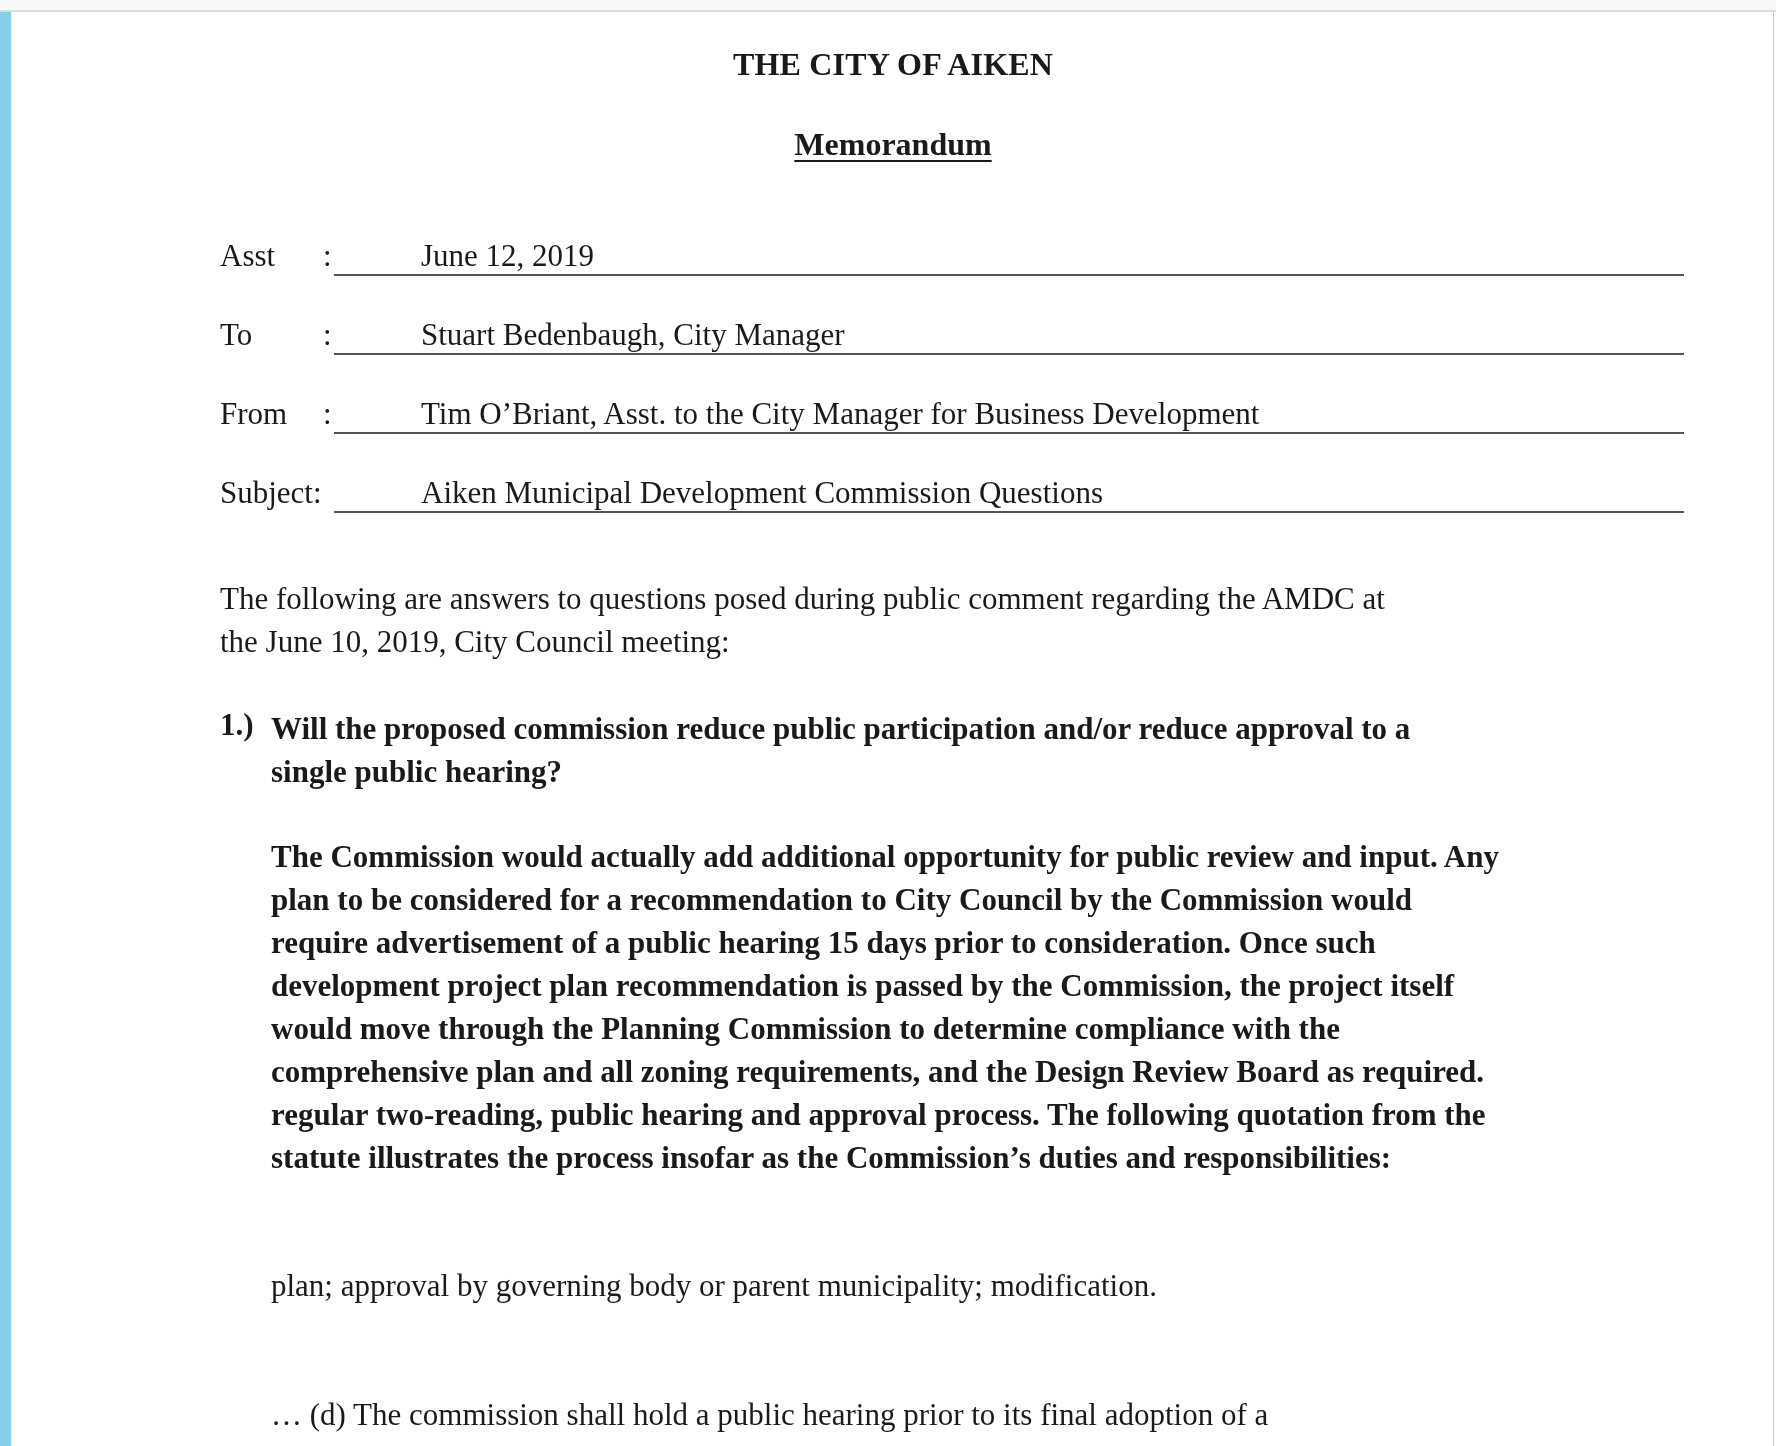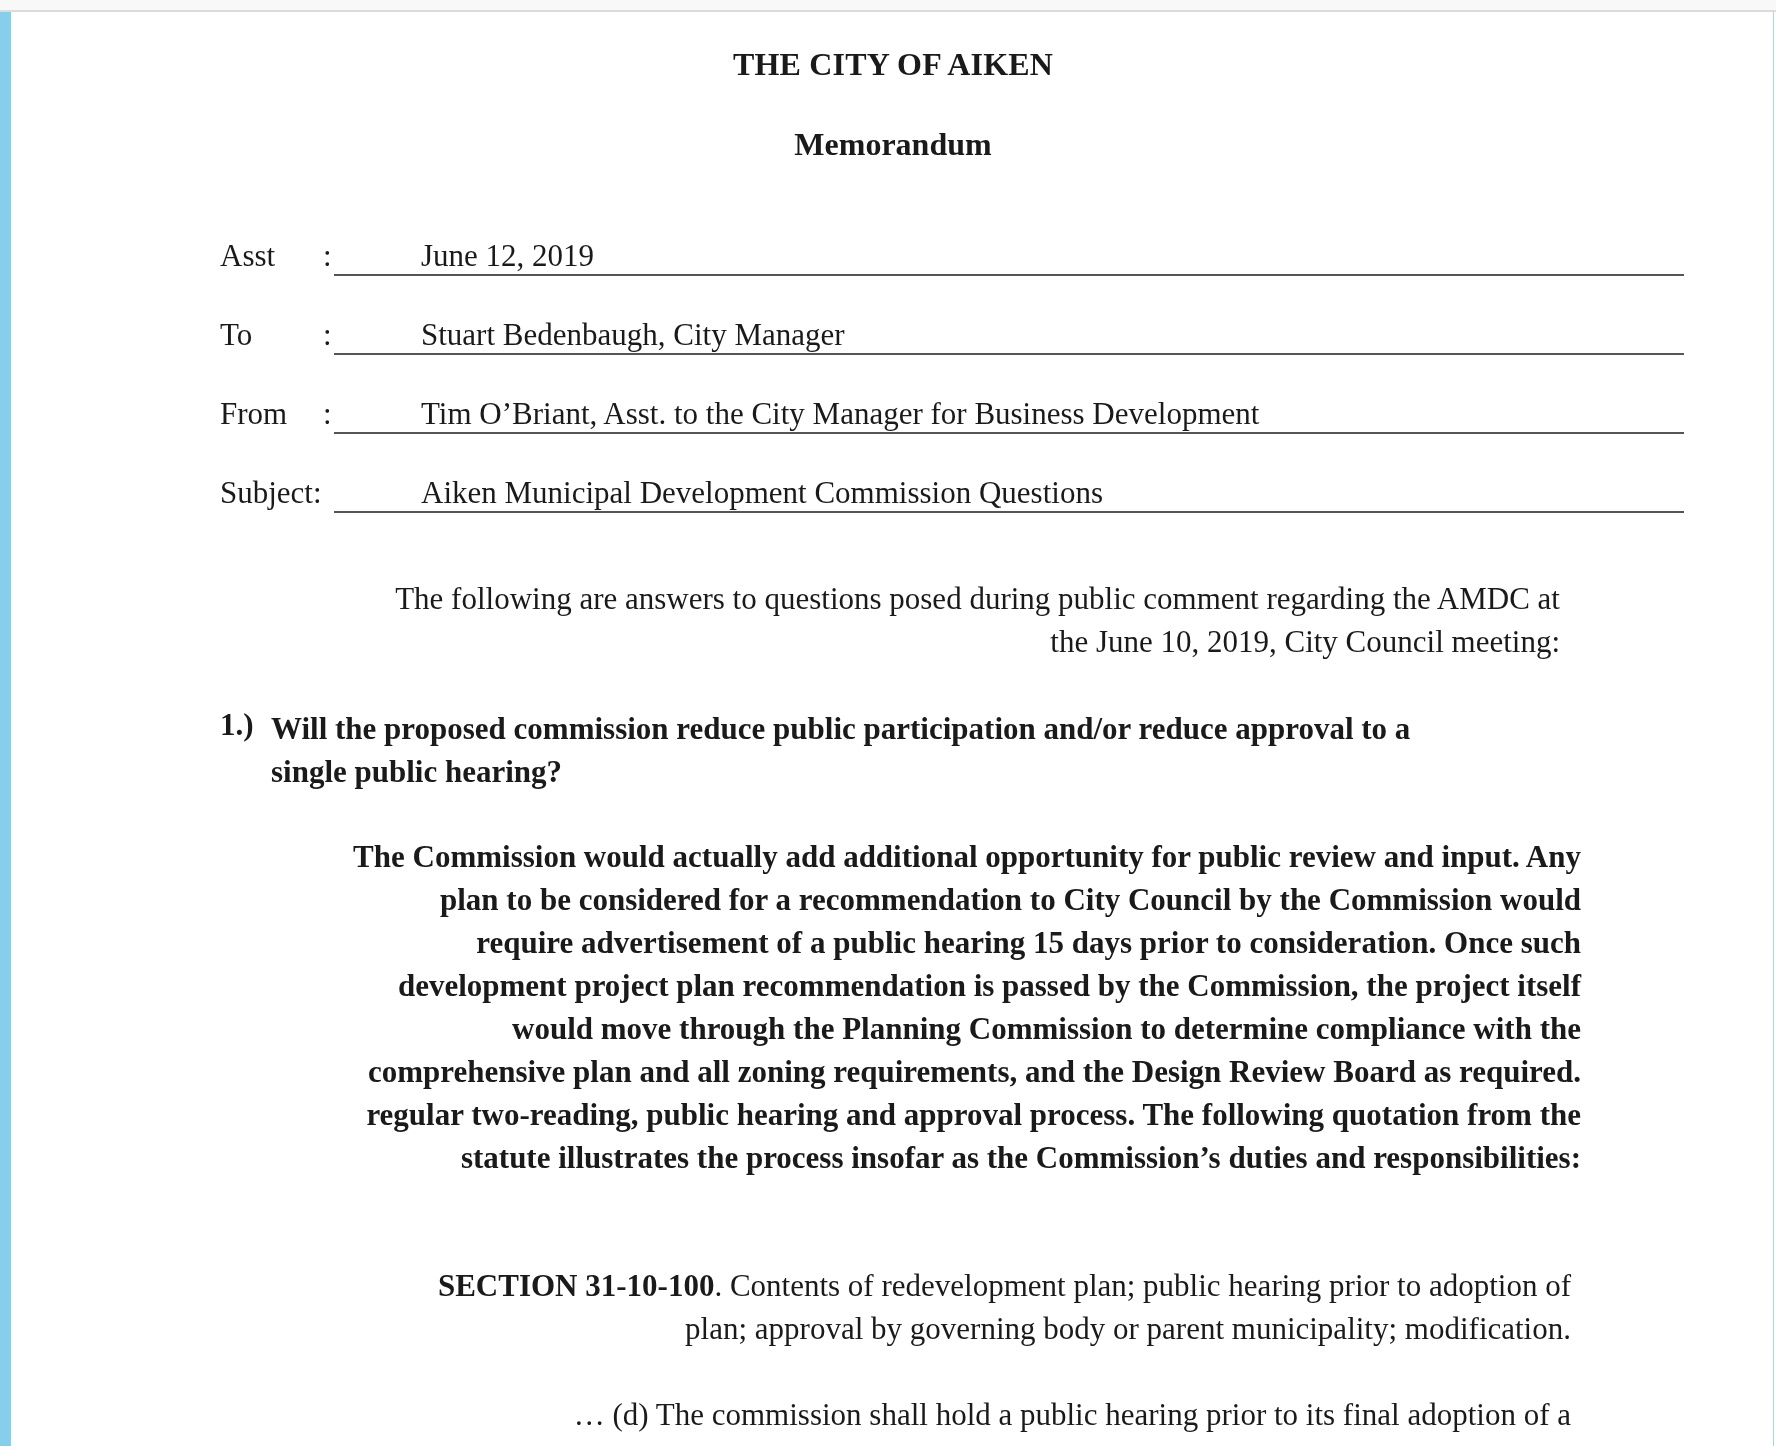--- a/index.html
+++ b/index.html
@@ -24,32 +24,32 @@
   .page { position: absolute; left: 0; top: 0; width: 1776px; height: 1446px; }
 
   .title {
     position: absolute; left: 0; width: 1786px; top: 46px;
     text-align: center; font-weight: bold; font-size: 32px; letter-spacing: 0.2px;
   }
   .subtitle {
     position: absolute; left: 0; width: 1786px; top: 126px;
     text-align: center; font-weight: bold; font-size: 32px;
   }
-  .subtitle span { text-decoration-thickness: 2px; text-underline-offset: 5px; }
+  .subtitle span { text-decoration: underline; text-decoration-thickness: 2px; text-underline-offset: 5px; }
 
   .hdr-row { position: absolute; left: 220px; height: 40px; font-size: 31px; }
   .hdr-label { position: absolute; left: 0; top: 0; white-space: nowrap; }
   .hdr-colon { position: absolute; left: 103px; top: 0; }
   .hdr-line {
     position: absolute; left: 114px; width: 1350px; top: 36px; height: 0;
     border-bottom: 2px solid #555;
   }
   .hdr-value { position: absolute; left: 201px; top: 0; white-space: nowrap; }
 
-  .para { position: absolute; font-size: 31px; line-height: 43px; text-align: right; }
+  .para { position: absolute; font-size: 31px; line-height: 43px; }
   .intro { left: 220px; top: 577px; width: 1340px; }
 
   .q-num { position: absolute; left: 220px; top: 707px; font-size: 31px; font-weight: bold; }
   .q-text { position: absolute; left: 271px; top: 707px; width: 1300px; font-size: 31px; line-height: 43px; font-weight: bold; }
 
   .answer { left: 271px; top: 835px; width: 1310px; }
   .answer .ln { display: block; white-space: nowrap; font-weight: bold; }
 
   .section { left: 271px; top: 1264px; width: 1300px; }
   .section b { font-weight: bold; }
@@ -106,18 +106,17 @@
     <span class="ln">plan to be considered for a recommendation to City Council by the Commission would</span>
     <span class="ln">require advertisement of a public hearing 15 days prior to consideration. Once such</span>
     <span class="ln">development project plan recommendation is passed by the Commission, the project itself</span>
     <span class="ln">would move through the Planning Commission to determine compliance with the</span>
     <span class="ln">comprehensive plan and all zoning requirements, and the Design Review Board as required.</span>
     <span class="ln">regular two-reading, public hearing and approval process. The following quotation from the</span>
     <span class="ln">statute illustrates the process insofar as the Commission’s duties and responsibilities:</span>
   </div>
 
   <div class="para section">
-    <span style="display:block;white-space:nowrap"><b>SECTION 31-10-100</b><span>. Contents of redevelopment plan; public hearing prior to adoption of</span></span>
     <span style="display:block;white-space:nowrap">plan; approval by governing body or parent municipality; modification.</span>
   </div>
 
   <div class="para quote">… (d) The commission shall hold a public hearing prior to its final adoption of a</div>
 </div>
 
 </body></html>

